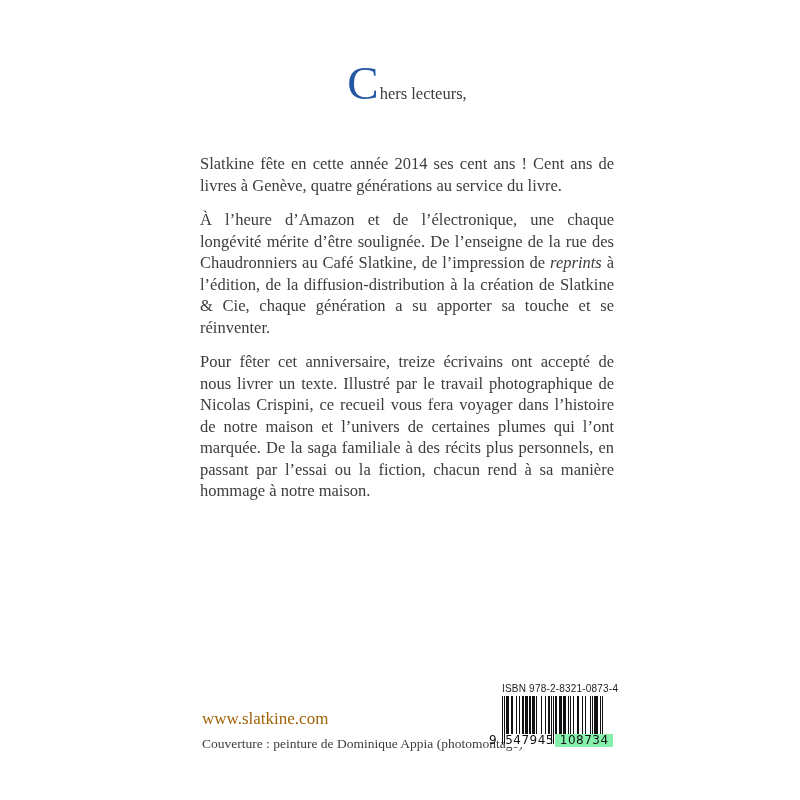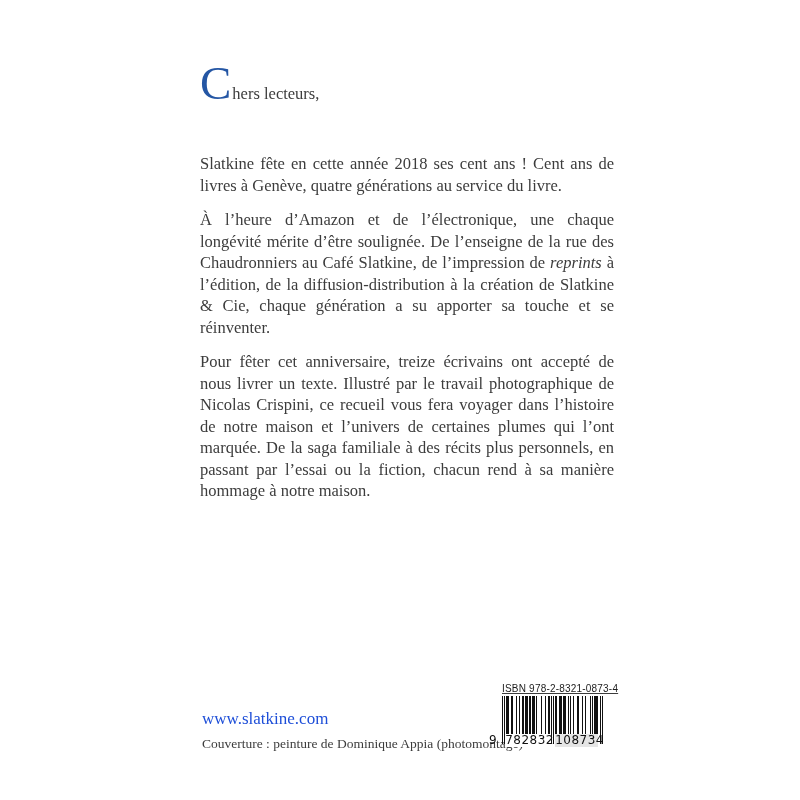--- a/index.html
+++ b/index.html
@@ -16,20 +16,21 @@
     position: absolute;
     left: 200px;
     top: 60px;
     width: 414px;
   }
   .salutation {
     margin: 0 0 36px 0;
     font-size: 16.5px;
     line-height: 46px;
     white-space: nowrap;
+    text-align: center;
   }
   .dropcap {
     font-size: 47px;
     color: #2456a4;
     letter-spacing: 1px;
   }
   .para {
     margin: 0 0 13px 0;
     font-size: 16.5px;
     line-height: 21.5px;
@@ -40,38 +41,37 @@
   .signature {
     margin: 46px 0 0 0;
     font-size: 16.5px;
     text-align: right;
   }
   .website {
     position: absolute;
     left: 202px;
     top: 709px;
     font-size: 17px;
-    color: #1d4ed8;
+    color: #a16207;
     text-decoration: none;
     cursor: pointer;
   }
   .credit {
     position: absolute;
     left: 202px;
     top: 736px;
     font-size: 13.5px;
     color: #3c3c3c;
     white-space: nowrap;
   }
   .barcode-block {
     position: absolute;
     left: 489px;
     top: 683px;
     width: 120px;
-    text-decoration: underline;
   }
   .isbn-label {
     margin-left: 13px;
     width: 101px;
     text-align: center;
     font-family: "Liberation Sans", sans-serif;
     font-size: 10px;
     letter-spacing: 0.2px;
     color: #1c1c1c;
     white-space: nowrap;
@@ -87,32 +87,32 @@
   .bc-digit {
     position: absolute;
     bottom: -3px;
     font-family: "DejaVu Sans", sans-serif;
     font-size: 12px;
     line-height: 13px;
     color: #111111;
   }
   .bc-lead { left: -13px; }
   .bc-g1 { left: 3.2px;  width: 44.5px; background: #ffffff; text-align: center; letter-spacing: 0.5px; }
-  .bc-g2 { left: 53.2px; width: 43px; background: #e5e5e5; text-align: center; letter-spacing: 0.5px; }
+  .bc-g2 { left: 53.2px; width: 58px; background: #86efac; text-align: center; letter-spacing: 0.5px; }
 </style>
 </head>
 <body>
 
 <div class="page">
 
   <div class="letter">
 
     <p class="salutation"><span class="dropcap">C</span><span>hers lecteurs,</span></p>
 
-    <p class="para">Slatkine fête en cette année 2018 ses cent ans ! Cent ans de livres à Genève, quatre générations au service du livre.</p>
+    <p class="para">Slatkine fête en cette année 2014 ses cent ans ! Cent ans de livres à Genève, quatre générations au service du livre.</p>
 
     <p class="para"><span>À l’heure d’Amazon et de l’électronique, une chaque longévité mérite d’être soulignée. De l’enseigne de la rue des Chaudronniers au Café Slatkine, de l’impression de </span><em>reprints</em><span> à l’édition, de la diffusion-distribution à la création de Slatkine &amp; Cie, chaque génération a su apporter sa touche et se réinventer.</span></p>
 
     <p class="para">Pour fêter cet anniversaire, treize écrivains ont accepté de nous livrer un texte. Illustré par le travail photographique de Nicolas Crispini, ce recueil vous fera voyager dans l’histoire de notre maison et l’univers de certaines plumes qui l’ont marquée. De la saga familiale à des récits plus personnels, en passant par l’essai ou la fiction, chacun rend à sa manière hommage à notre maison.</p>
 
 
 
   </div>
 
   <a class="website">www.slatkine.com</a>
@@ -148,18 +148,18 @@
           <rect x="75.48" y="0" width="1.06" height="39" fill="#111111"></rect>
           <rect x="79.74" y="0" width="1.06" height="39" fill="#111111"></rect>
           <rect x="82.93" y="0" width="1.06" height="39" fill="#111111"></rect>
           <rect x="88.24" y="0" width="1.06" height="39" fill="#111111"></rect>
           <rect x="90.37" y="0" width="1.06" height="39" fill="#111111"></rect>
           <rect x="92.49" y="0" width="3.19" height="39" fill="#111111"></rect>
           <rect x="97.81" y="0" width="1.06" height="48" fill="#111111"></rect>
           <rect x="99.94" y="0" width="1.06" height="48" fill="#111111"></rect>
         </svg>
       <span class="bc-digit bc-lead">9</span>
-      <span class="bc-digit bc-g1">782832</span>
+      <span class="bc-digit bc-g1">547945</span>
       <span class="bc-digit bc-g2">108734</span>
     </div>
   </div>
 
 </div>
 
 </body></html>

